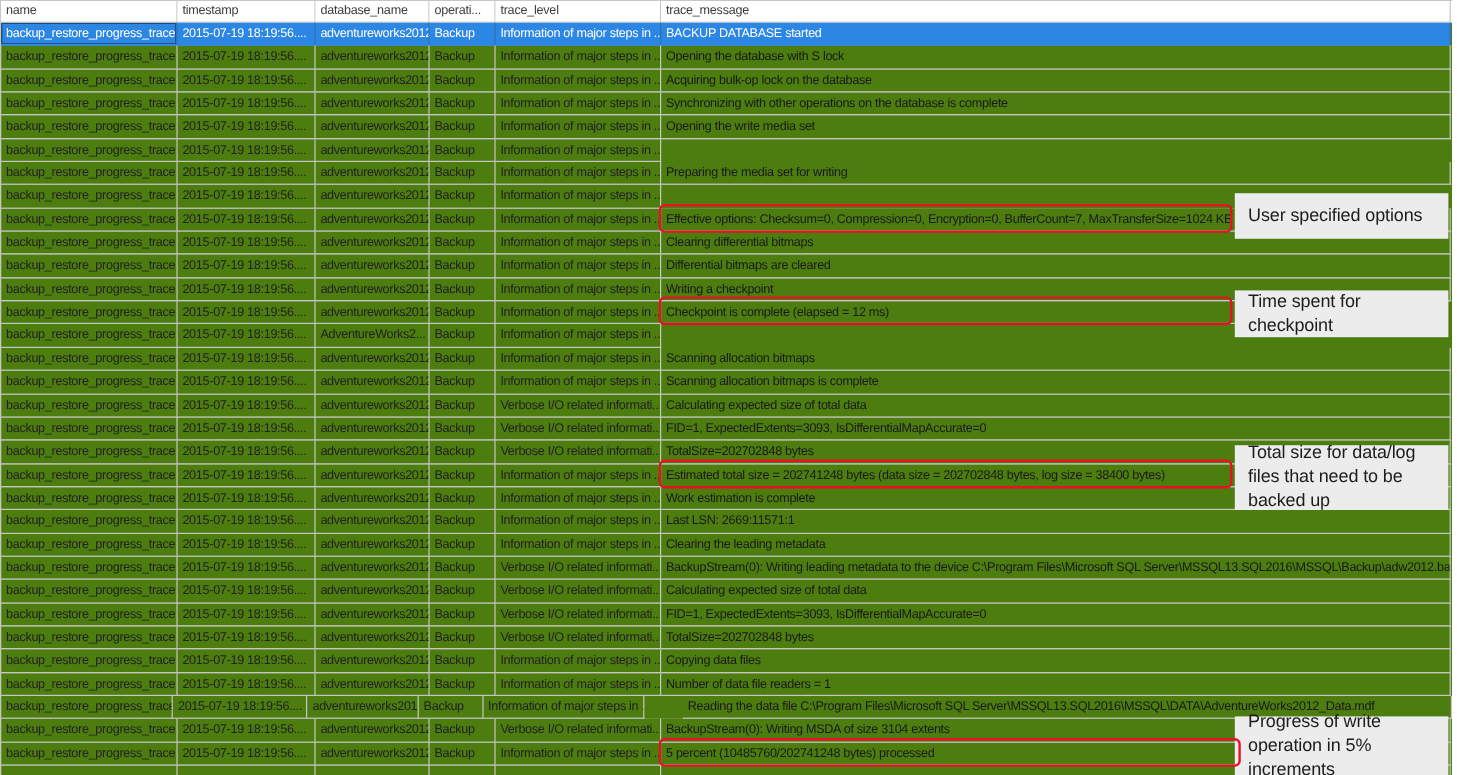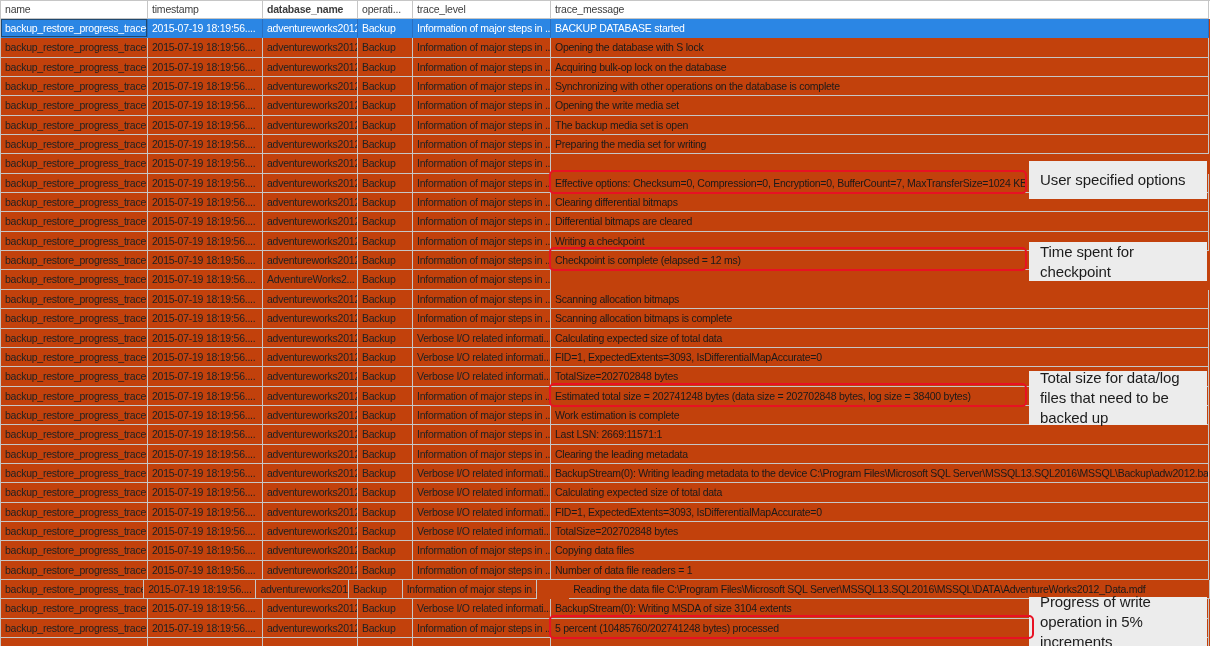--- a/index.html
+++ b/index.html
@@ -5,21 +5,21 @@
   html,body{margin:0;padding:0;background:#fff;}
   .screen{position:relative;width:1214px;height:646px;background:#ffffff;overflow:hidden;
           font-family:"Liberation Sans",sans-serif;-webkit-font-smoothing:antialiased;}
   .grid{position:absolute;left:0;top:0;width:1209px;border-left:1px solid var(--border);
         border-top:1px solid var(--border);}
   .hrow{display:flex;height:18px;background:#ffffff;}
   .hcell{box-sizing:border-box;height:18px;line-height:17px;padding:0 0 0 4px;
          font-size:10.5px;color:#3d3d3d;letter-spacing:-0.2px;
          border-right:1px solid var(--border);border-bottom:1px solid var(--border);
          white-space:nowrap;overflow:hidden;background:#fff;}
-  .row{display:flex;height:19.35px;background:#c2410c;}
+  .row{display:flex;height:19.35px;background:#4d7c0f;}
   .cell{box-sizing:border-box;height:19.35px;line-height:18.5px;padding:0 0 0 4px;
         font-size:10.5px;color:#222;letter-spacing:-0.25px;
         border-right:1px solid var(--border);border-bottom:1px solid var(--border);
         white-space:nowrap;overflow:hidden;}
   .cell.msg{color:#1a1a1a;}
   .row.selected .cell{background:var(--sel);color:#fff;border-right-color:#2a6fc0;border-bottom-color:var(--sel);}
   .row.selected .cell.focus{box-shadow:inset 0 0 0 1px #20486e;}
   .redbox{position:absolute;border:2px solid var(--red);border-radius:5px;
           box-sizing:border-box;pointer-events:none;}
   .note{position:absolute;background:var(--notebg);color:#1c1c1c;font-size:15px;
@@ -27,21 +27,21 @@
         box-sizing:border-box;letter-spacing:-0.1px;}
 </style>
 </head>
 <body>
 
 <div class="screen" style="--sel: #2b86e4; --red: #e81123; --notebg: #ececec; --border: #c6c6c6;">
   <div class="grid">
     <div class="hrow" id="hdr">
         <div class="hcell" style="width: 147px;">name</div>
         <div class="hcell" style="width: 115px;">timestamp</div>
-        <div class="hcell" style="width: 95px; font-weight: bold;">database_name</div>
+        <div class="hcell" style="width: 95px;">database_name</div>
         <div class="hcell" style="width: 55px;">operati...</div>
         <div class="hcell" style="width: 138px;">trace_level</div>
         <div class="hcell" style="width: 658px;">trace_message</div>
       </div>
     <div id="body">
         <div class="row selected">
           <div class="cell focus" style="width: 147px;">backup_restore_progress_trace</div>
           <div class="cell" style="width: 115px;">2015-07-19 18:19:56....</div>
           <div class="cell" style="width: 95px;">adventureworks2012</div>
           <div class="cell" style="width: 55px;">Backup</div>
@@ -79,21 +79,20 @@
           <div class="cell" style="width: 55px;">Backup</div>
           <div class="cell" style="width: 138px;">Information of major steps in ...</div>
           <div class="cell msg" style="width: 658px;">Opening the write media set</div>
         </div>
         <div class="row">
           <div class="cell" style="width: 147px;">backup_restore_progress_trace</div>
           <div class="cell" style="width: 115px;">2015-07-19 18:19:56....</div>
           <div class="cell" style="width: 95px;">adventureworks2012</div>
           <div class="cell" style="width: 55px;">Backup</div>
           <div class="cell" style="width: 138px;">Information of major steps in ...</div>
-          <div class="cell msg" style="width: 658px;">The backup media set is open</div>
         </div>
         <div class="row">
           <div class="cell" style="width: 147px;">backup_restore_progress_trace</div>
           <div class="cell" style="width: 115px;">2015-07-19 18:19:56....</div>
           <div class="cell" style="width: 95px;">adventureworks2012</div>
           <div class="cell" style="width: 55px;">Backup</div>
           <div class="cell" style="width: 138px;">Information of major steps in ...</div>
           <div class="cell msg" style="width: 658px;">Preparing the media set for writing</div>
         </div>
         <div class="row">

